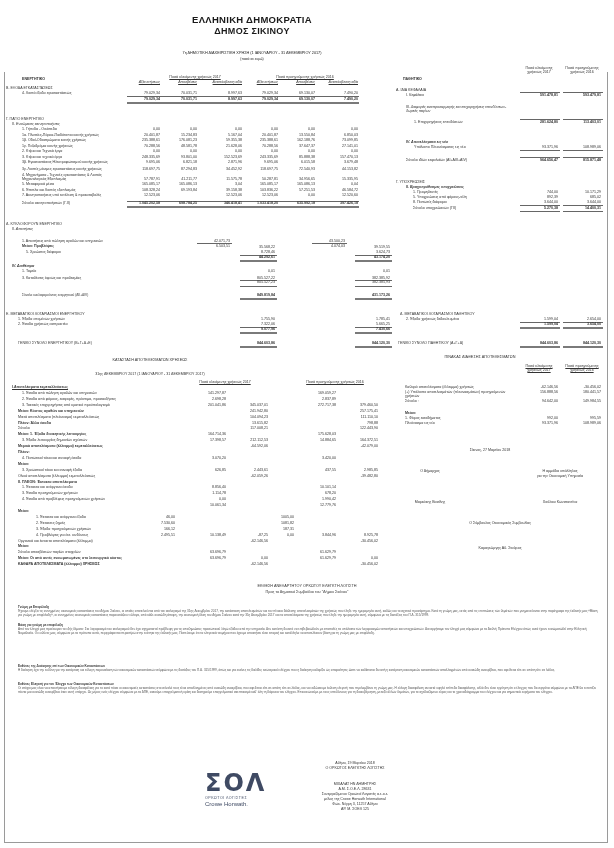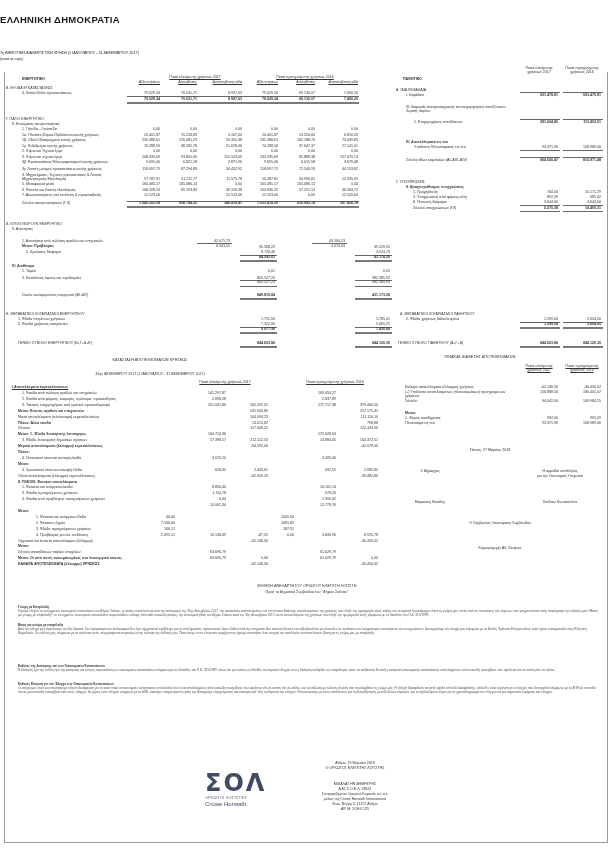--- a/index.html
+++ b/index.html
@@ -1,21 +1,21 @@
 <!DOCTYPE html>
 <html><head>
 <meta charset="utf-8">
 <style>
   html, body { margin: 0; padding: 0; background: #ffffff; }
   body { width: 614px; height: 848px; position: relative; overflow: hidden;
          font-family: "Liberation Sans", sans-serif; color: #1a1a1a; }
   .page { position: absolute; left: 0; top: 0; width: 614px; height: 848px; }
   .frame { position: absolute; left: 4px; top: 72px; width: 602px; height: 770px;
            border-left: 1px solid #9a9a9a; border-right: 1px solid #9a9a9a; border-bottom: 1px solid #9a9a9a; }
-  .hdr { position: absolute; left: 0; width: 504px; text-align: left; }
+  .hdr { position: absolute; left: 0; width: 504px; text-align: center; }
   .h1 { top: 14px; font-size: 9.5px; font-weight: bold; letter-spacing: 0.3px; }
   .h2 { top: 26px; font-size: 9px; font-weight: bold; letter-spacing: 0.3px; }
   .h3 { top: 39px; font-size: 7.5px; font-weight: bold; letter-spacing: 0.3px; }
   .h4 { top: 51px; font-size: 3.8px; }
   .h5 { top: 57px; font-size: 3.3px; }
   .t { position: absolute; font-size: 3.6px; white-space: nowrap; line-height: 4.2px; color: #333; }
   .b { font-weight: bold; }
   .i { font-style: italic; }
   .u { text-decoration: underline; }
   .r { text-align: right; }
@@ -28,20 +28,21 @@
   .logo-mark { font-family: "DejaVu Sans", sans-serif; font-size: 24px; font-weight: bold; color: #3f4a63; letter-spacing: 2px; line-height: 24px; }
   .logo-sub { font-size: 3.6px; color: #3f4a63; letter-spacing: 0.5px; margin-top: 1px; }
   .logo-crowe { font-size: 6px; color: #3f4a63; margin-top: 1px; }
 </style>
 </head>
 <body>
 
 <div class="page">
 
   <div class="hdr h1">ΕΛΛΗΝΙΚΗ ΔΗΜΟΚΡΑΤΙΑ</div>
+  <div class="hdr h2">ΔΗΜΟΣ ΣΙΚΙΝΟΥ</div>
   <div class="hdr h4">7η ΔΗΜΟΤΙΚΗ ΔΙΑΧΕΙΡΙΣΤΙΚΗ ΧΡΗΣΗ (1 ΙΑΝΟΥΑΡΙΟΥ - 31 ΔΕΚΕΜΒΡΙΟΥ 2017)</div>
   <div class="hdr h5">(ποσά σε ευρώ)</div>
 
   <div class="frame"></div>
 
   <div>
     <div class="t b" style="left:22px;top:77px;">ΕΝΕΡΓΗΤΙΚΟ</div>
     <div class="t u c" style="left:140px;top:75px;width:110px;">Ποσά κλειόμενης χρήσεως 2017</div>
     <div class="t u c" style="left:250px;top:75px;width:110px;">Ποσά προηγούμενης χρήσεως 2016</div>
 

